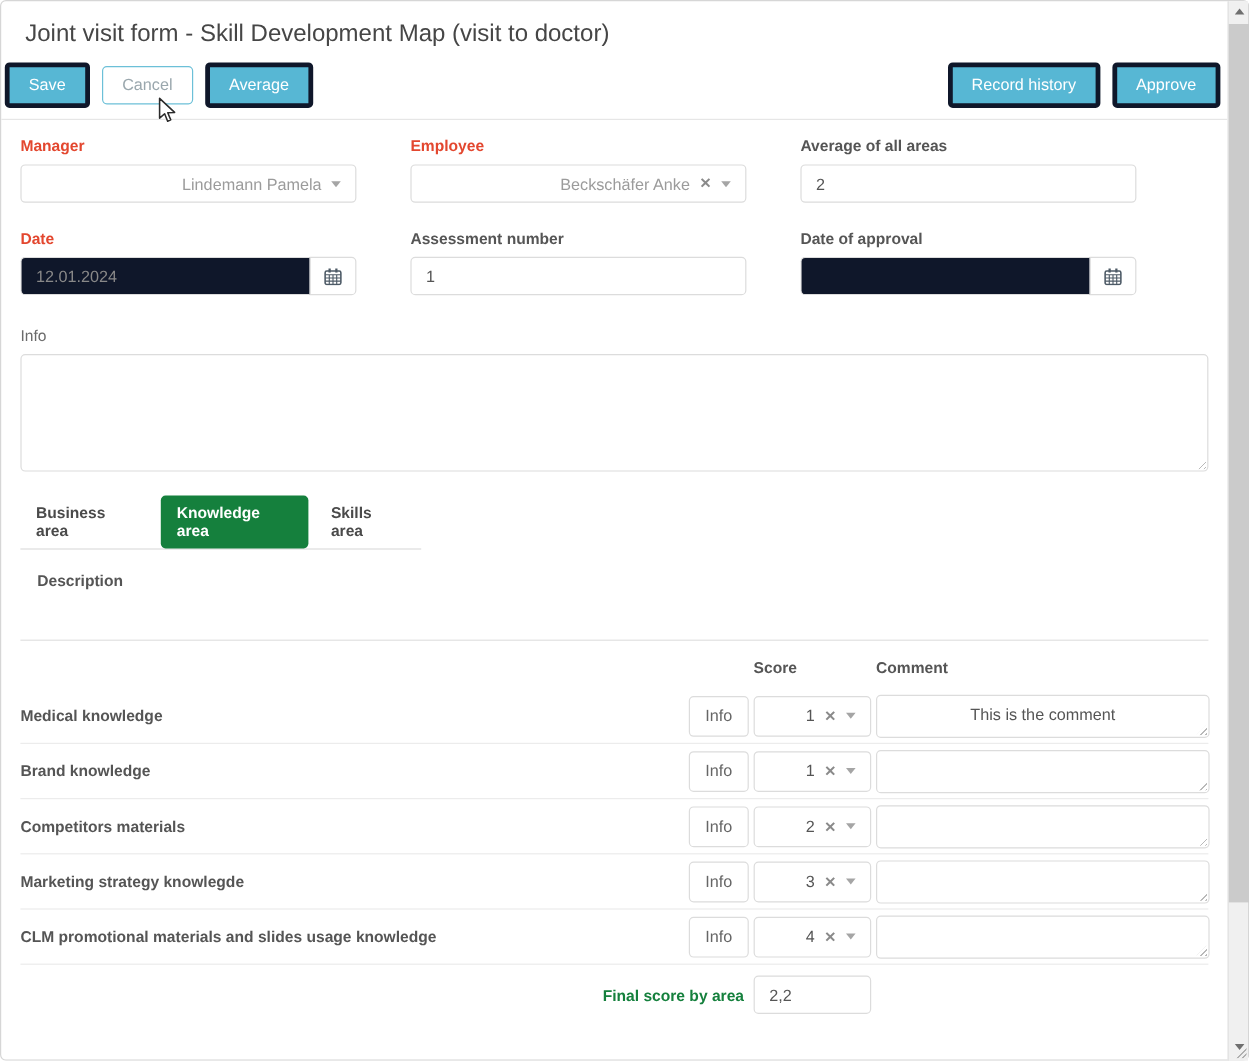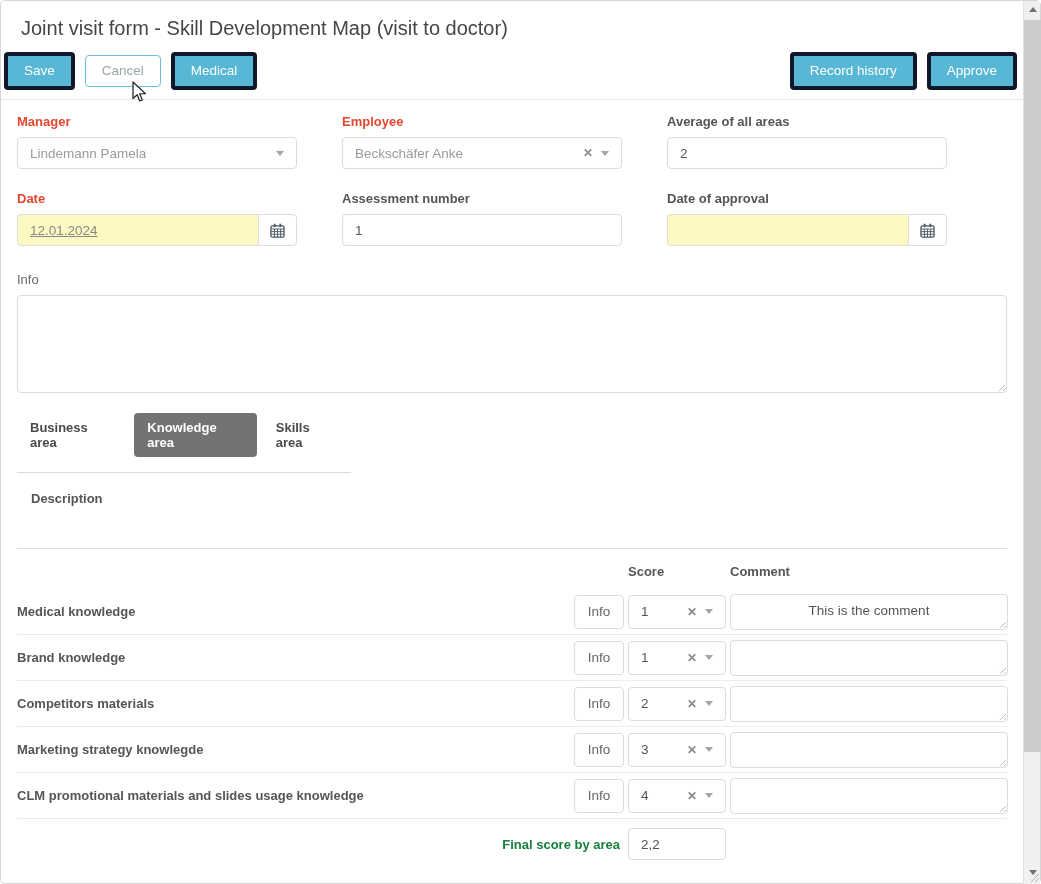--- a/index.html
+++ b/index.html
@@ -27,33 +27,33 @@
   .form-grid{display:grid;grid-template-columns:280px 280px 280px;column-gap:45px;padding:6px 16px 0 16px;}
   .field{margin-bottom:14px;}
   .field label{display:block;font-size:13px;font-weight:700;color:#555;margin:8px 0 8px 0;}
   .field label.req{color:#e3472f;}
   .control{
     box-sizing:border-box;border:1px solid #dcdcdc;border-radius:4px;height:32px;
     display:flex;align-items:center;padding:0 12px;font-size:13.5px;color:#555;background:#fff;width:100%;
   }
   .muted{color:#9b9b9b;}
   .select{cursor:pointer;}
-  .sel-text{flex:1;overflow:hidden;white-space:nowrap;}
+  .sel-text{flex:1;overflow:hidden;white-space:nowrap;text-align:right;}
   .caret{width:0;height:0;border-left:4px solid transparent;border-right:4px solid transparent;border-top:5px solid #a5a5a5;margin-left:8px;}
   .clear-x{color:#8a8a8a;font-size:12px;font-weight:700;margin-left:8px;cursor:pointer;}
   input.text{
     box-sizing:border-box;border:1px solid #dcdcdc;border-radius:4px;height:32px;width:100%;
     padding:0 12px;font-size:13.5px;color:#555;font-family:"Liberation Sans",sans-serif;background:#fff;outline:none;
   }
   .input-group{display:flex;width:100%;}
   .input-group input{
     box-sizing:border-box;flex:1;border:1px solid #dcdcdc;border-right:none;border-radius:4px 0 0 4px;height:32px;
     padding:0 12px;font-size:13.5px;font-family:"Liberation Sans",sans-serif;outline:none;
   }
-  .input-group input[disabled]{background:#fef9c3;color:#888;text-decoration:underline;}
+  .input-group input[disabled]{background:#0f172a;color:#888;}
   .cal-btn{
     box-sizing:border-box;width:39px;height:32px;background:#fff;border:1px solid #dcdcdc;border-radius:0 4px 4px 0;
     display:flex;align-items:center;justify-content:center;cursor:pointer;padding:0;
   }
 
   
   .info-section{padding:4px 16px 0 16px;}
   .info-section label{display:block;font-size:13px;font-weight:400;color:#6a6a6a;margin:8px 0 8px 0;}
   .ta-wrap{position:relative;width:100%;}
   textarea.ta{
@@ -62,22 +62,22 @@
   }
   .ta-info{height:98px;}
   .grip{
     position:absolute;right:2px;bottom:2px;width:9px;height:9px;pointer-events:none;
     background:repeating-linear-gradient(135deg,transparent,transparent 2px,#b9b9b9 2px,#b9b9b9 3px);
     clip-path:polygon(100% 0,100% 100%,0 100%);
   }
 
   
   .tabs{display:flex;align-items:flex-end;margin:20px 0 0 16px;width:334px;border-bottom:1px solid #dcdcdc;gap:6px;}
-  .tab{font-size:13px;font-weight:700;color:#4a4a4a;padding:7px 13px;cursor:pointer;border-radius:4px 4px 0 0;margin-bottom:15px;}
-  .tab.active{background:#737373;color:#fff;border-radius:4px;}
+  .tab{font-size:13px;font-weight:700;color:#4a4a4a;padding:7px 13px;cursor:pointer;border-radius:4px 4px 0 0;margin-bottom:0;}
+  .tab.active{background:#15803d;color:#fff;border-radius:4px;}
 
   .description{margin:18px 0 0 30px;font-size:13px;font-weight:700;color:#555;}
   .divider{margin:42px 16px 0 16px;border-top:1px solid #e0e0e0;}
 
   
   .table{padding:0 16px;}
   .thead,.trow,.tfinal{display:grid;grid-template-columns:553px 50px 98px 278px;column-gap:4px;align-items:center;}
   .thead{height:36px;padding-top:4px;}
   .th{font-size:13px;font-weight:700;color:#555;}
   .trow{height:45px;border-bottom:1px solid #ececec;}
@@ -113,21 +113,21 @@
 <body>
 
 <div class="page">
   <div class="content">
 
     <h1 class="title">Joint visit form  - Skill Development Map (visit to doctor)</h1>
 
     <div class="toolbar">
       <button class="btn">Save</button>
       <button class="btn outline">Cancel</button>
-      <button class="btn">Medical</button>
+      <button class="btn">Average</button>
       <div class="spacer"></div>
       <button class="btn">Record history</button>
       <button class="btn">Approve</button>
     </div>
 
     <div class="form-grid">
 
       <div class="field">
         <label class="req">Manager</label>
         <div class="control select">

